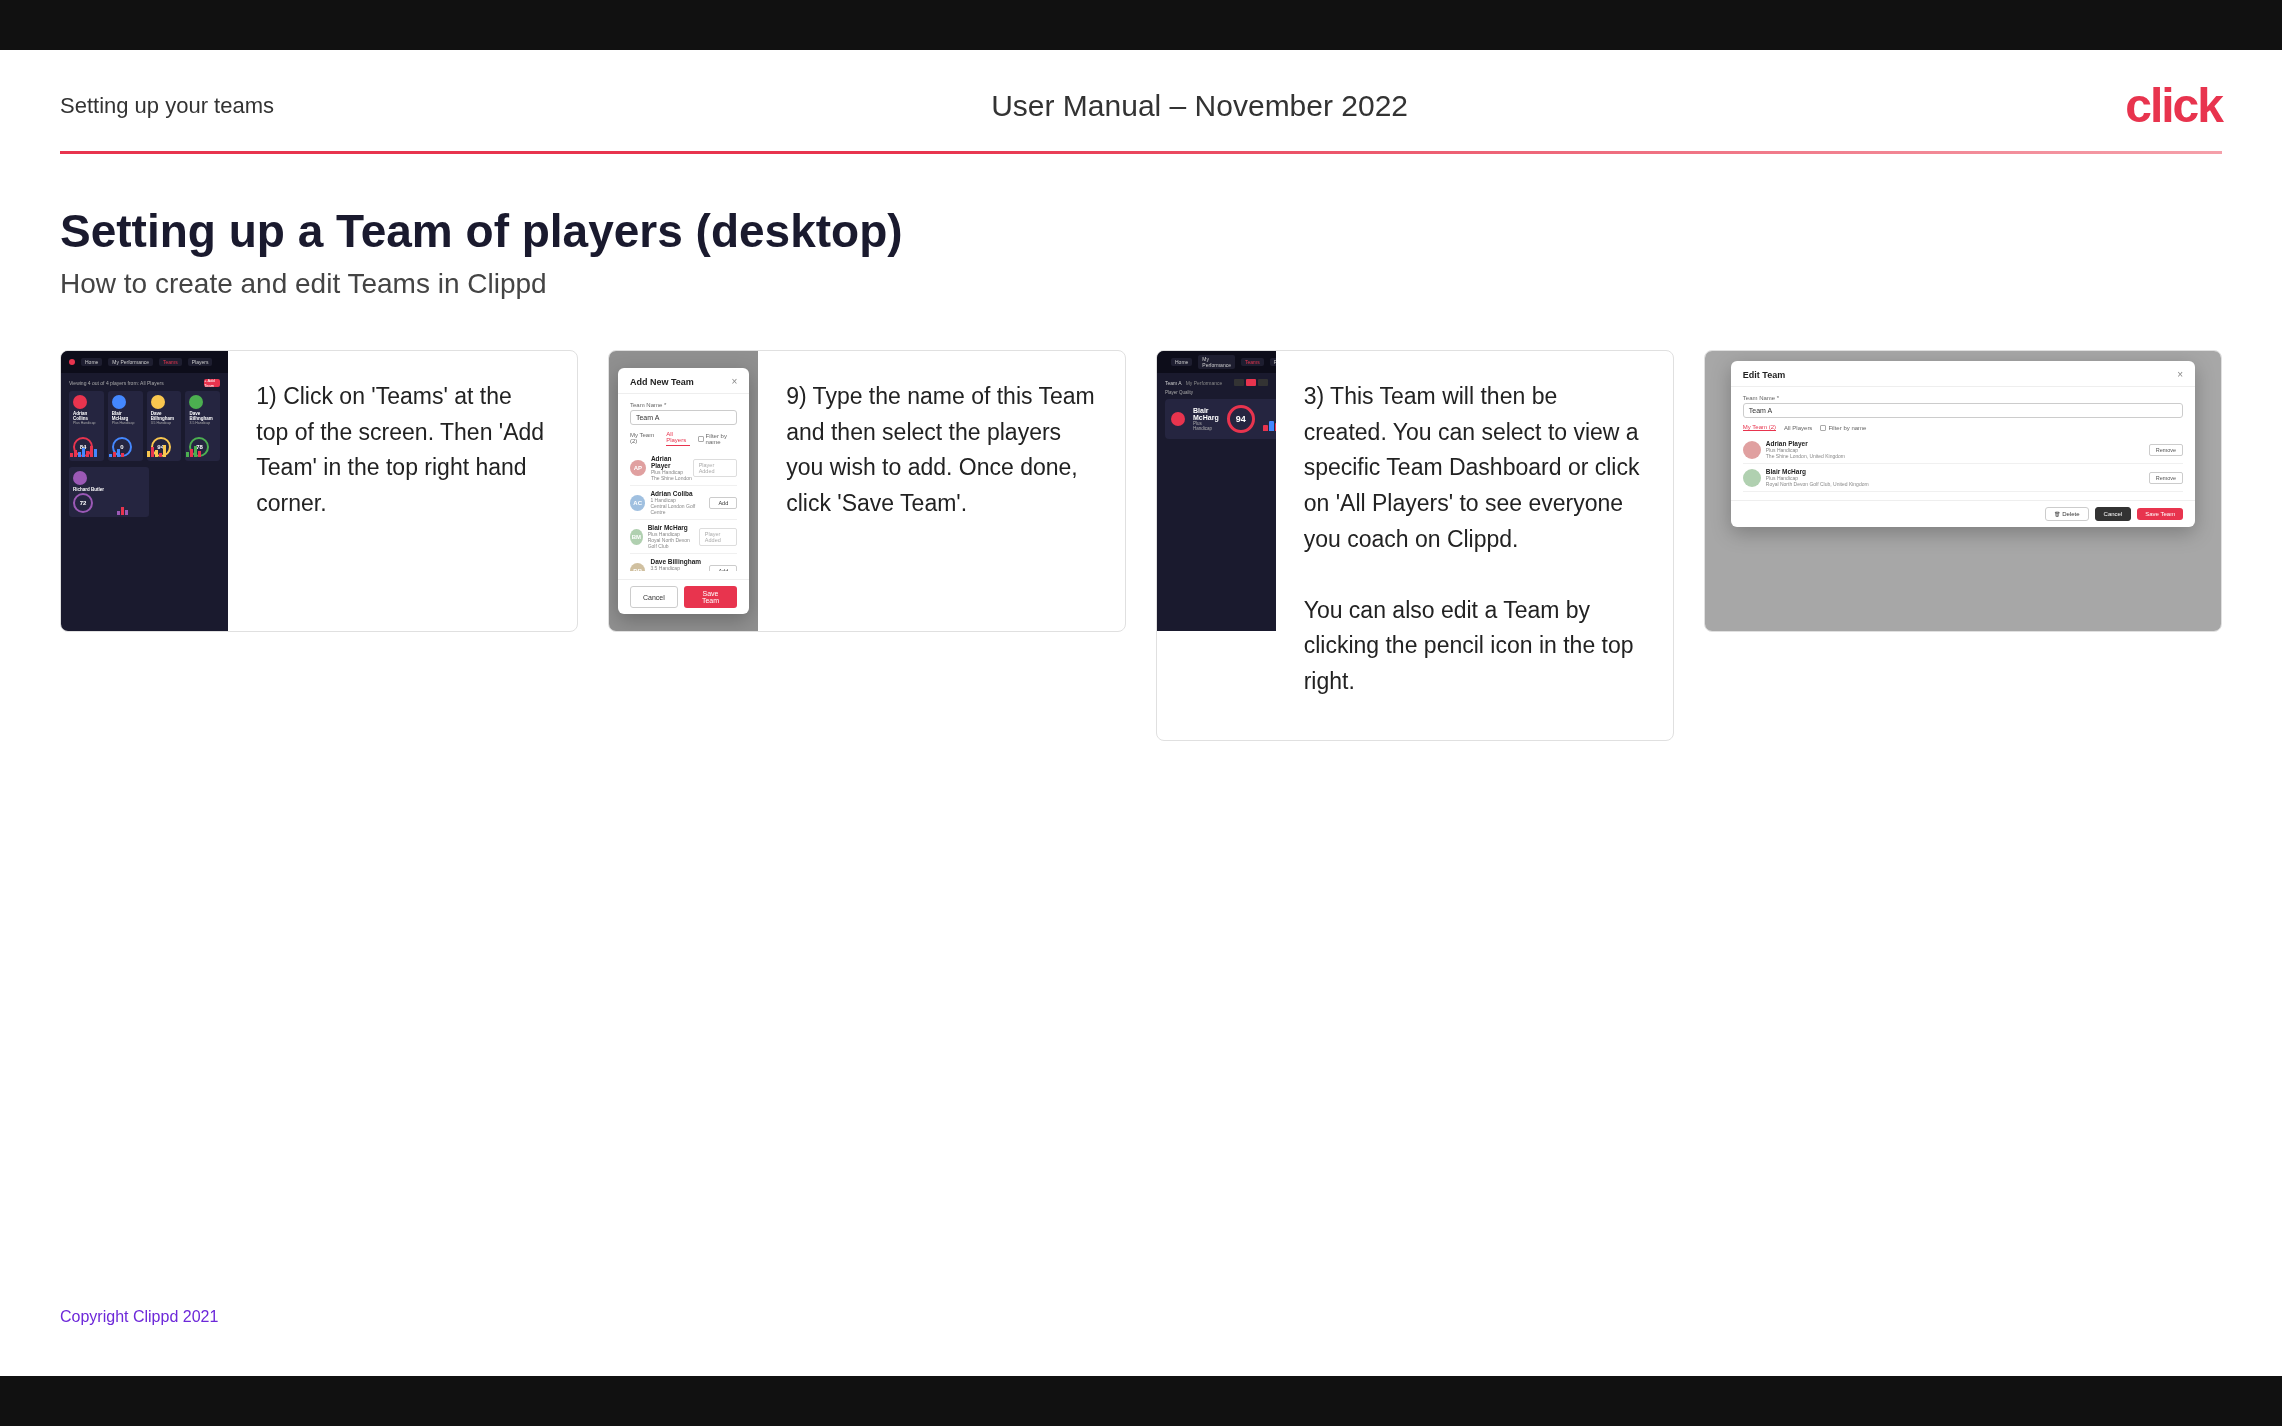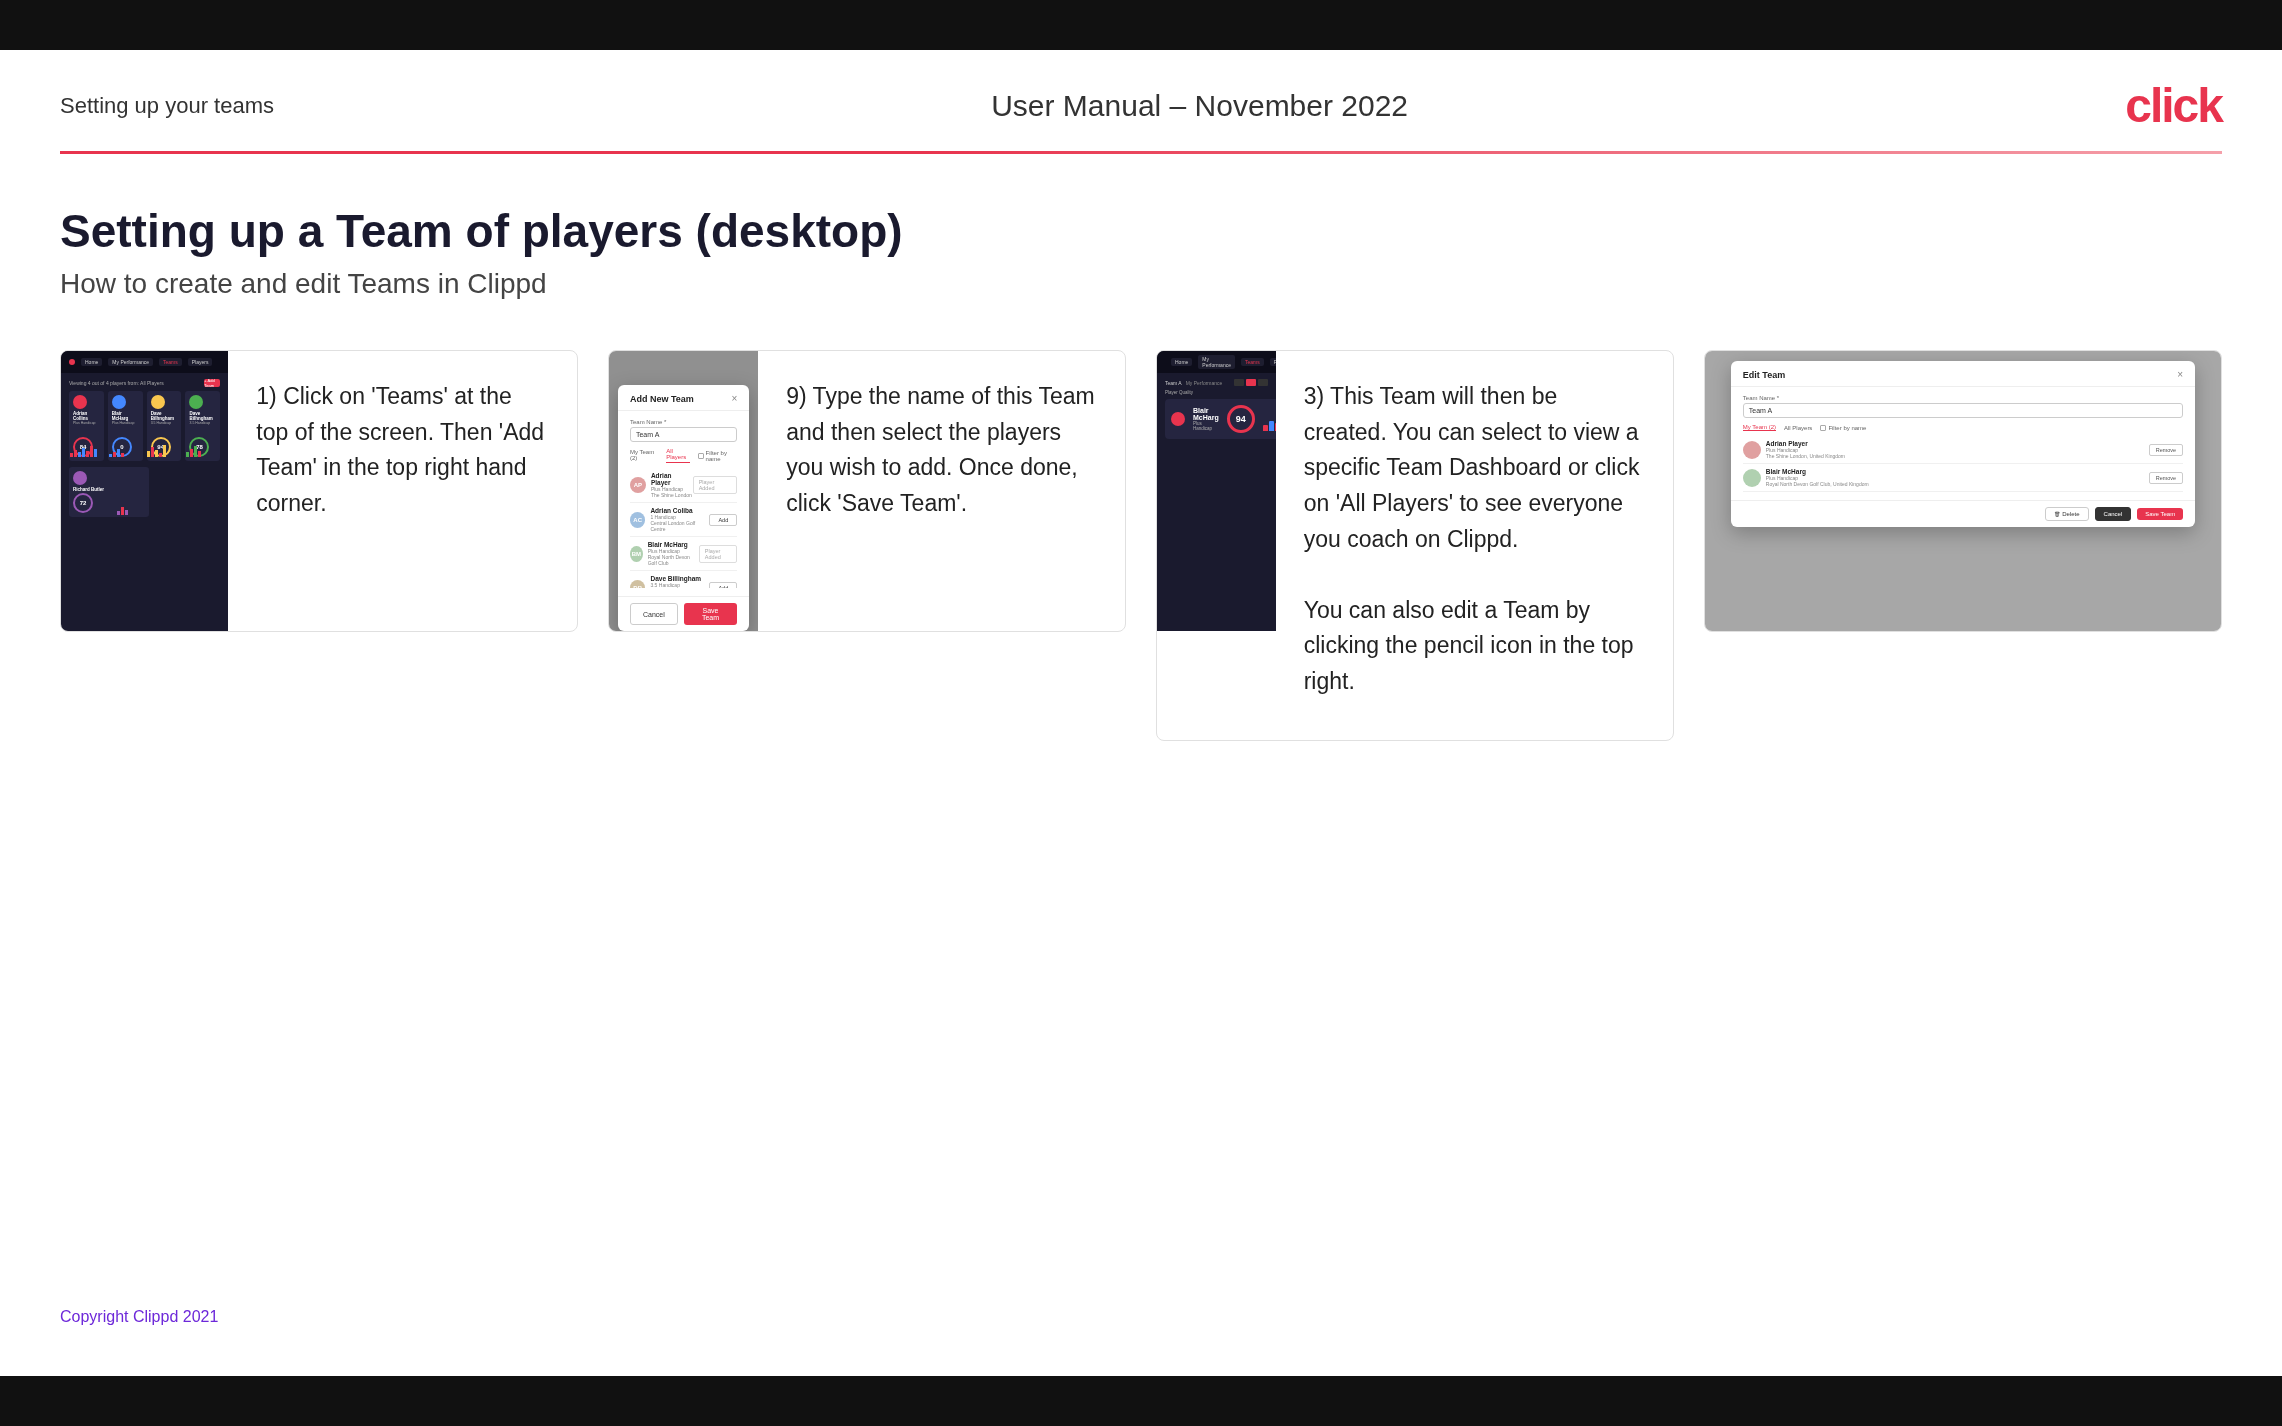--- a/index.html
+++ b/index.html
@@ -212,21 +212,21 @@
       width: 3px;
       background: #e8344e;
     }
 
     
     .ss2 {
       background: rgba(0,0,0,0.4);
       width: 100%;
       height: 100%;
       display: flex;
-      align-items: flex-end;
+      align-items: center;
       justify-content: center;
       position: relative;
     }
     .ss2-modal {
       background: #fff;
       border-radius: 6px;
       width: 88%;
       max-height: 260px;
       overflow: hidden;
       box-shadow: 0 6px 20px rgba(0,0,0,0.25);

